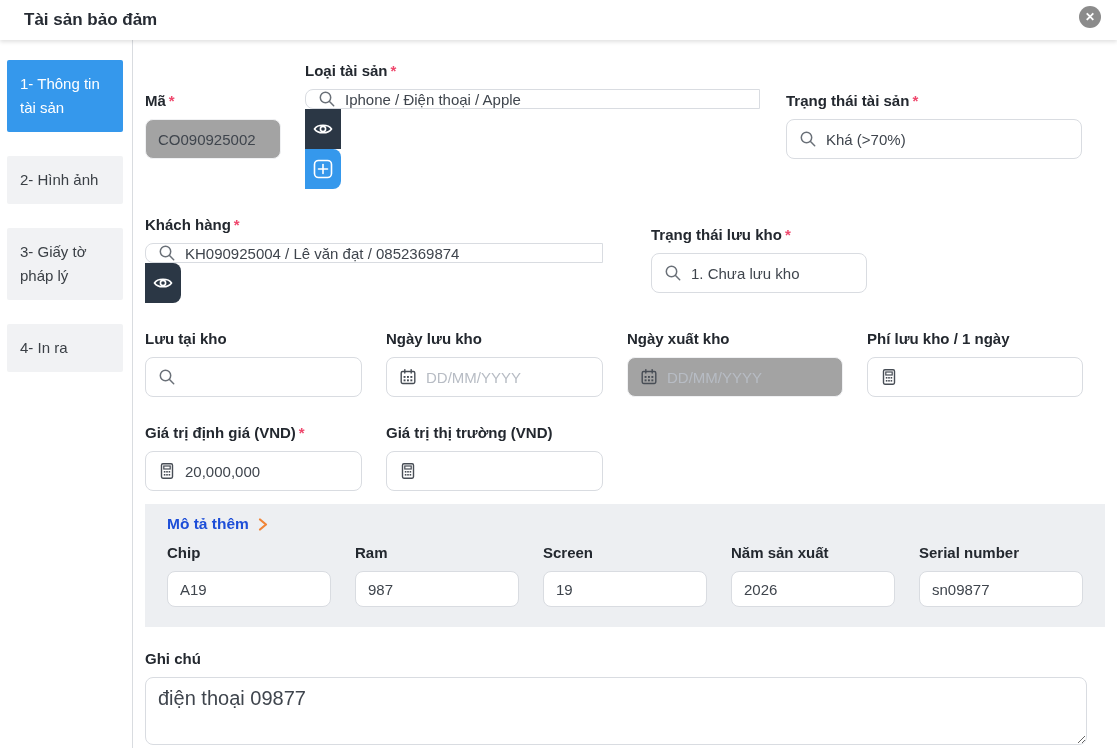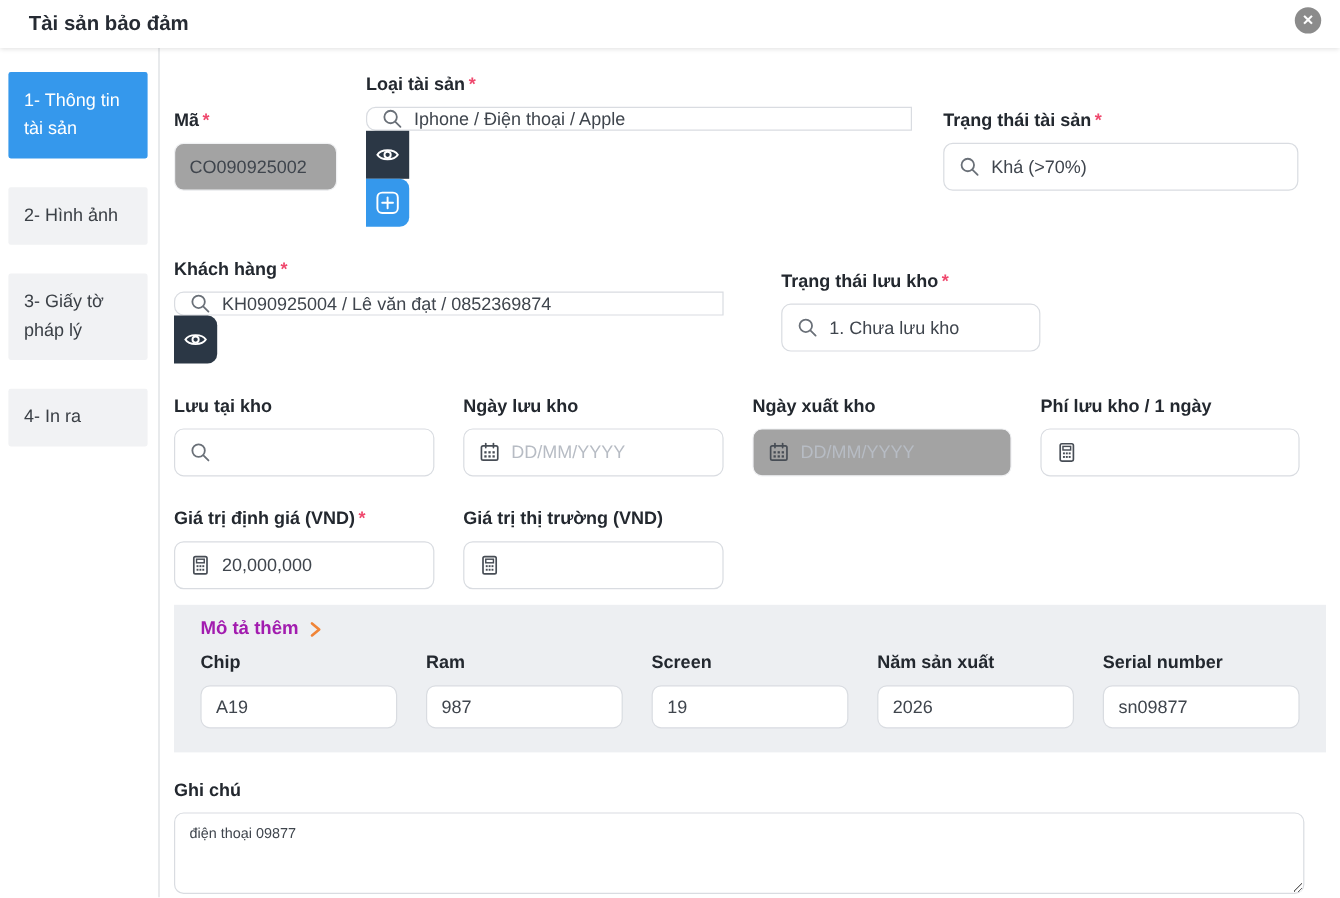--- a/index.html
+++ b/index.html
@@ -32,29 +32,29 @@
   .box.disabled { background:#a3a3a3; border-color:#f0f1f3; }
   .group { display:flex;flex-direction:column; }
   .group .box { border-radius:8px 0 0 8px; flex:1; }
   .icon-btn { width:36px; height:40px; border:none; display:flex; align-items:center;
               justify-content:center; cursor:pointer; padding:0; }
   .icon-btn.dark { background:#2b3745; }
   .icon-btn.blue { background:#3598ec; border-radius:0 8px 8px 0; }
   .gap24 { width:24px; flex:none; } .gap26 { width:26px; flex:none; }
   
   .desc-section { background:#edeff2; margin-top:13px; padding:11px 0 20px 22px; width:960px; }
-  .desc-title { display:flex; align-items:center; gap:6px; color:#a21caf; font-weight:bold;
+  .desc-title { display:flex; align-items:center; gap:6px; color:#1d4ed8; font-weight:bold;
                 font-size:15.5px; margin-bottom:10px; margin-left:-11px; padding-left:11px; cursor:pointer; }
   .desc-fields { display:flex; gap:24px; }
   .desc-field { width:164px; }
   .desc-field .box { height:36px; border-radius:8px; }
   
   .note-label { margin-top:22px; }
   textarea.note { width:942px; height:68px; border:1px solid #d9dce1; border-radius:8px;
-                  font-size:12px; color:#3f454d; padding:9px 12px; resize:vertical;
+                  font-size:20px; color:#3f454d; padding:9px 12px; resize:vertical;
                   font-family:inherit; outline:none; }
   .save-btn { margin-top:18px; height:40px; padding:0 20px; background:#4c1d95; color:#fff;
               border:none; border-radius:6px; font-size:15px; cursor:pointer; font-family:inherit; }
   svg { display:block; flex:none; }
 </style>
 </head>
 <body>
 
 <div class="header">
   <span class="header-title">Tài sản bảo đảm</span>

